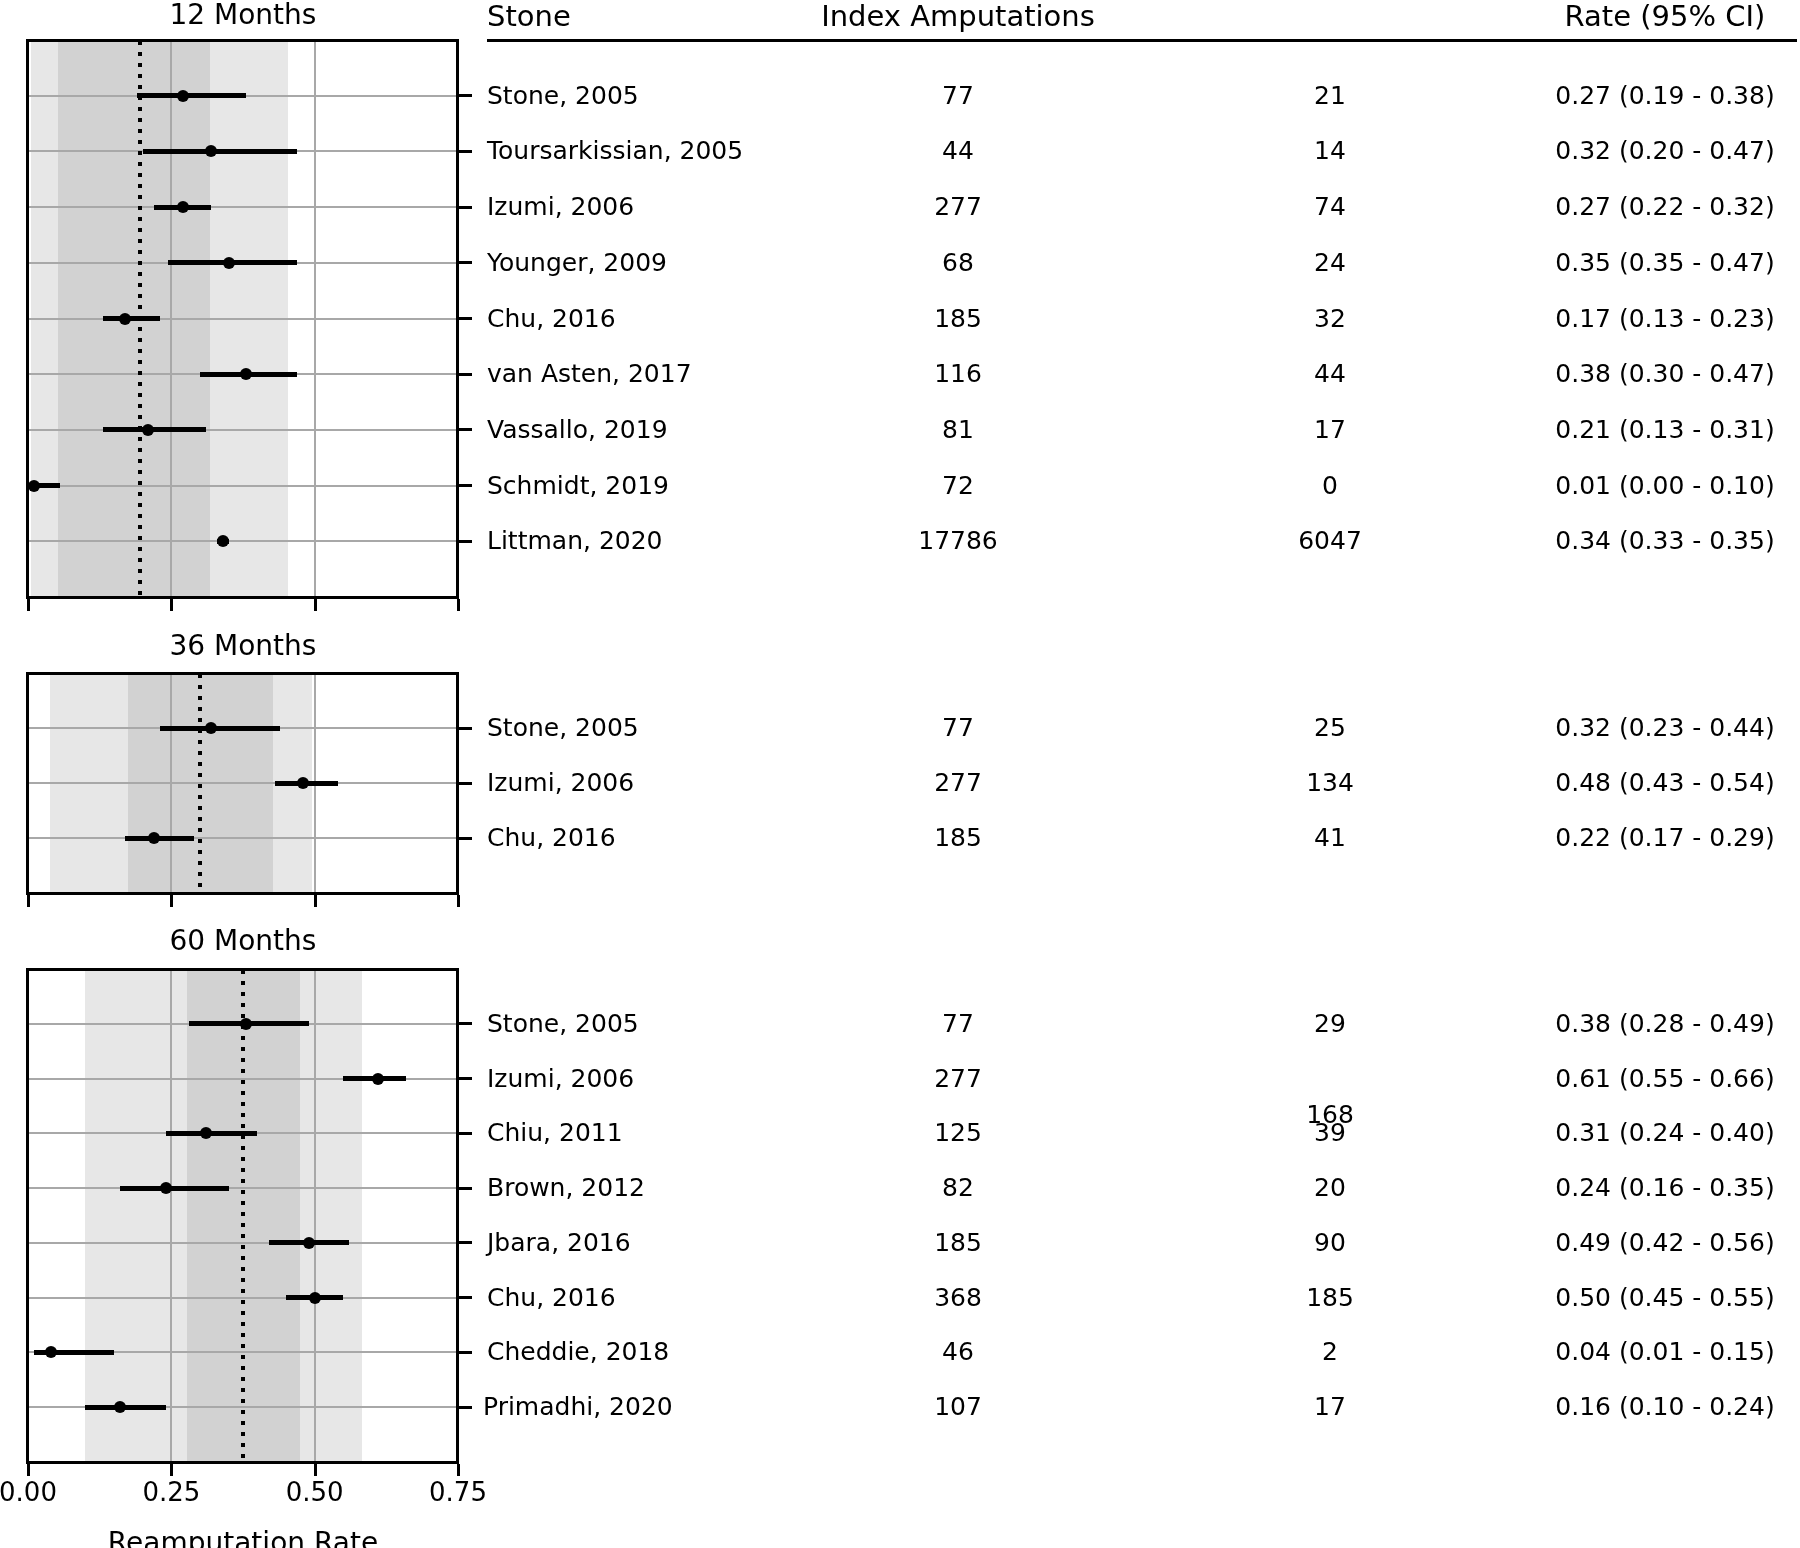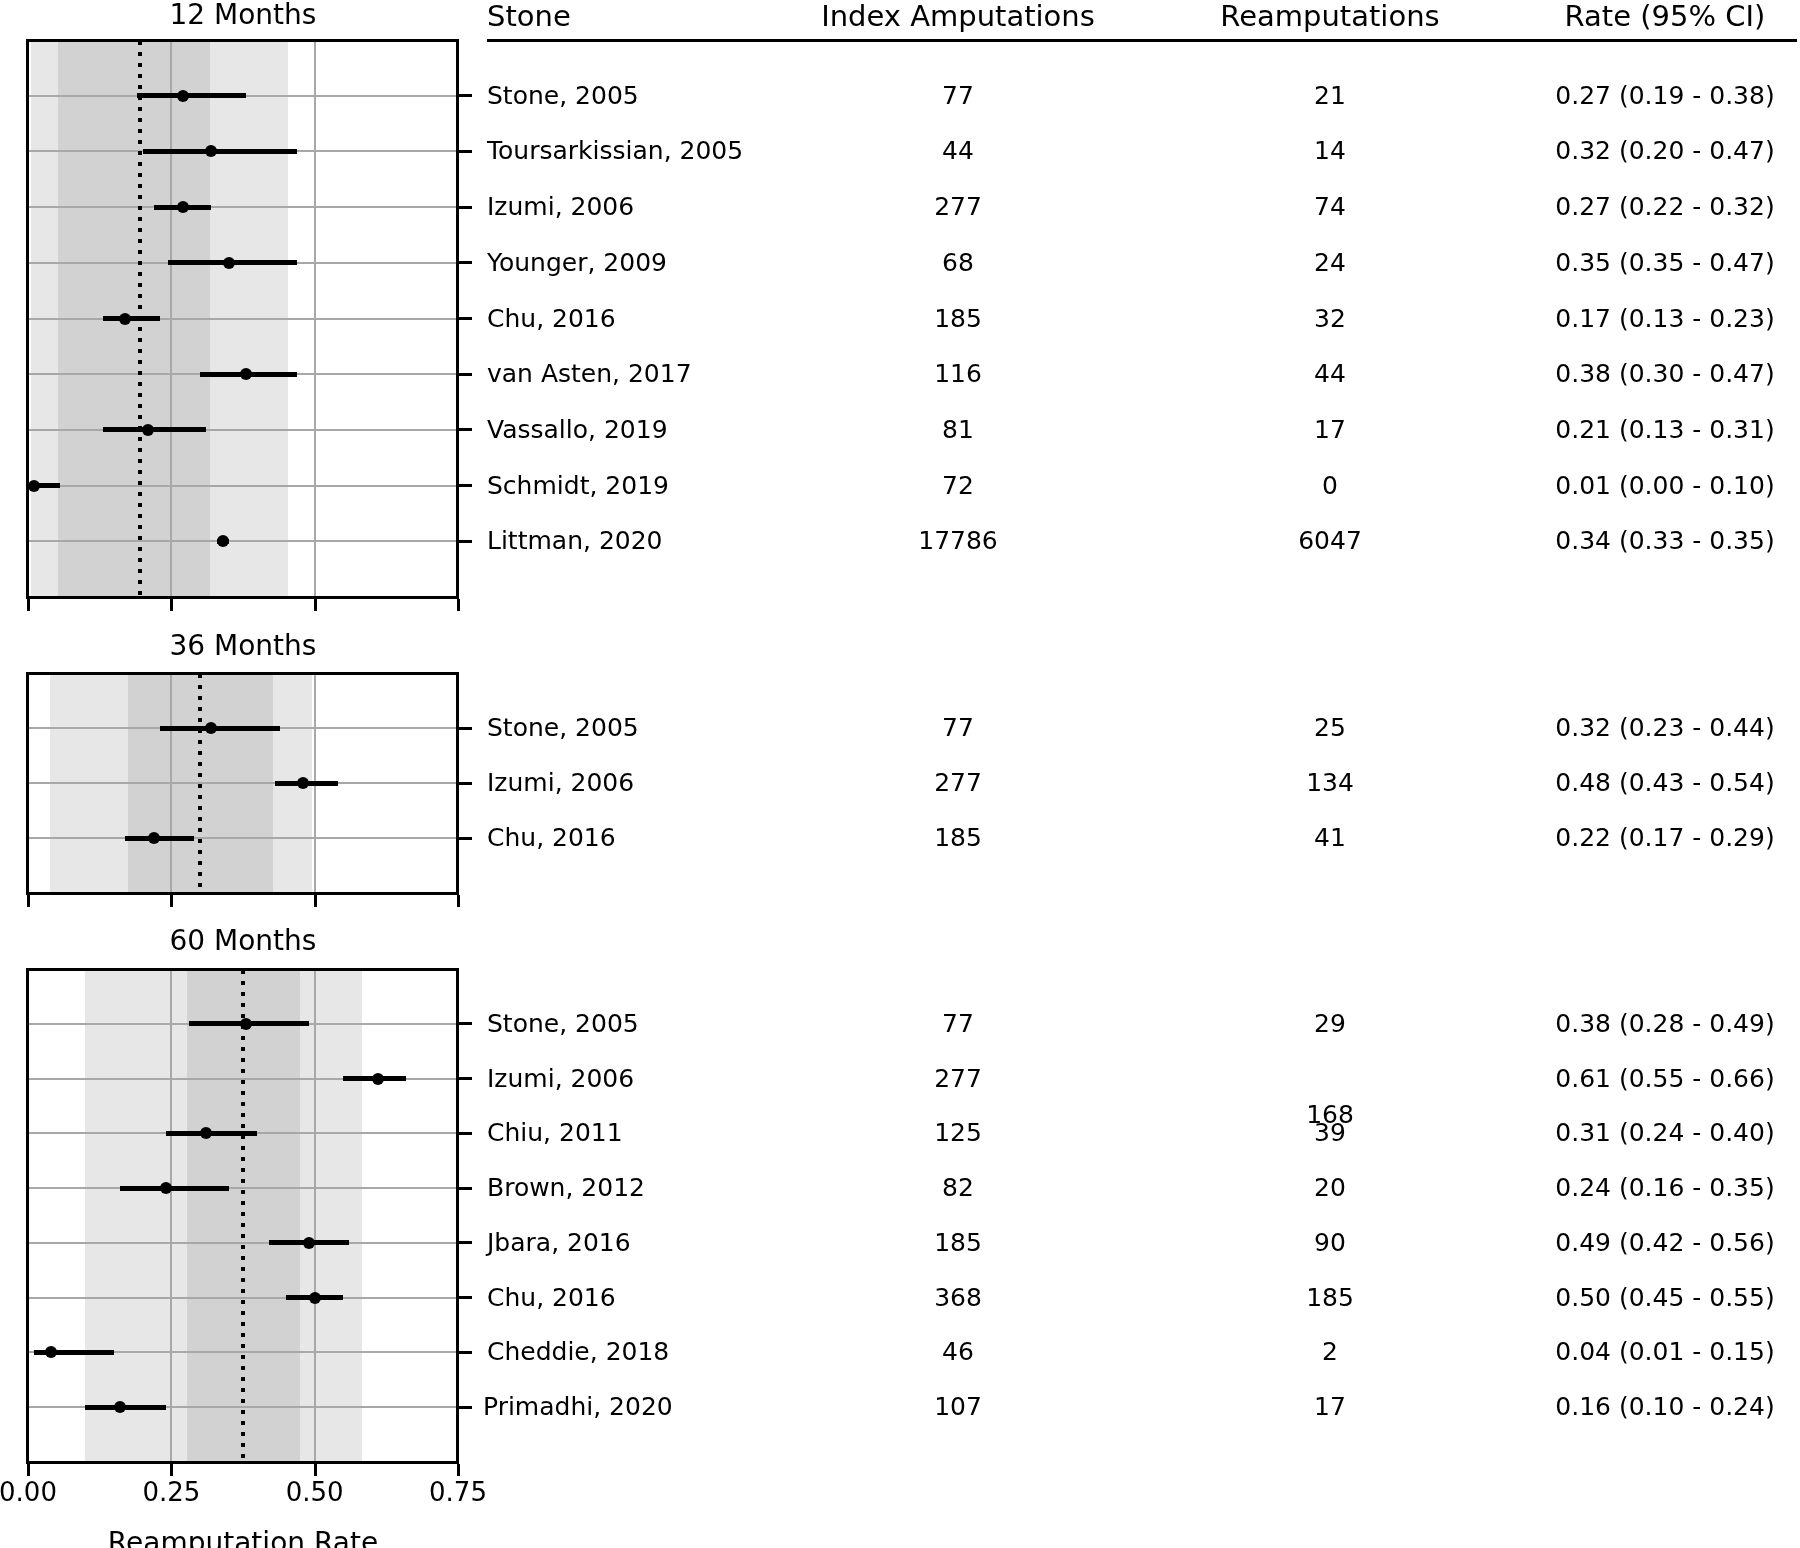--- a/index.html
+++ b/index.html
@@ -23,21 +23,20 @@
   .emark{position:absolute;width:12px;height:12px;border-radius:50%;background:#000;z-index:6;}
   .txt{z-index:10;}
 </style>
 </head>
 <body>
 
 <div id="fig">
 
   <span class="txt hdr" style="left:487px;top:1px;">Stone</span>
   <span class="txt hdr center" style="left:758px;top:1px;width:400px;">Index Amputations</span>
-  <span class="txt hdr center" style="left:1130px;top:1px;width:400px;">Reamputations</span>
   <span class="txt hdr center" style="left:1525px;top:1px;width:280px;">Rate (95% CI)</span>
   <div class="abs" style="left:487px;top:39px;width:1310px;height:3px;background:#000;"></div>
 
   <div id="plots" class="abs" style="left:0;top:0;width:1800px;height:1548px;">
       <div class="abs" style="left: 0px; top: 0px; width: 1800px; height: 1548px;">
         <div class="txt plot-title" style="left: 28px; top: 0px; width: 430px;">12 Months</div>
         <div class="band" style="left: 30.8667px; top: 41px; width: 257.427px; height: 555px; background: rgb(231, 231, 231);"></div>
         <div class="band" style="left: 58.3867px; top: 41px; width: 151.36px; height: 555px; background: rgb(210, 210, 210);"></div>
         <div class="gridline" style="left: 170.333px; top: 41px; width: 2px; height: 555px;"></div>
         <div class="gridline" style="left: 313.667px; top: 41px; width: 2px; height: 555px;"></div>

